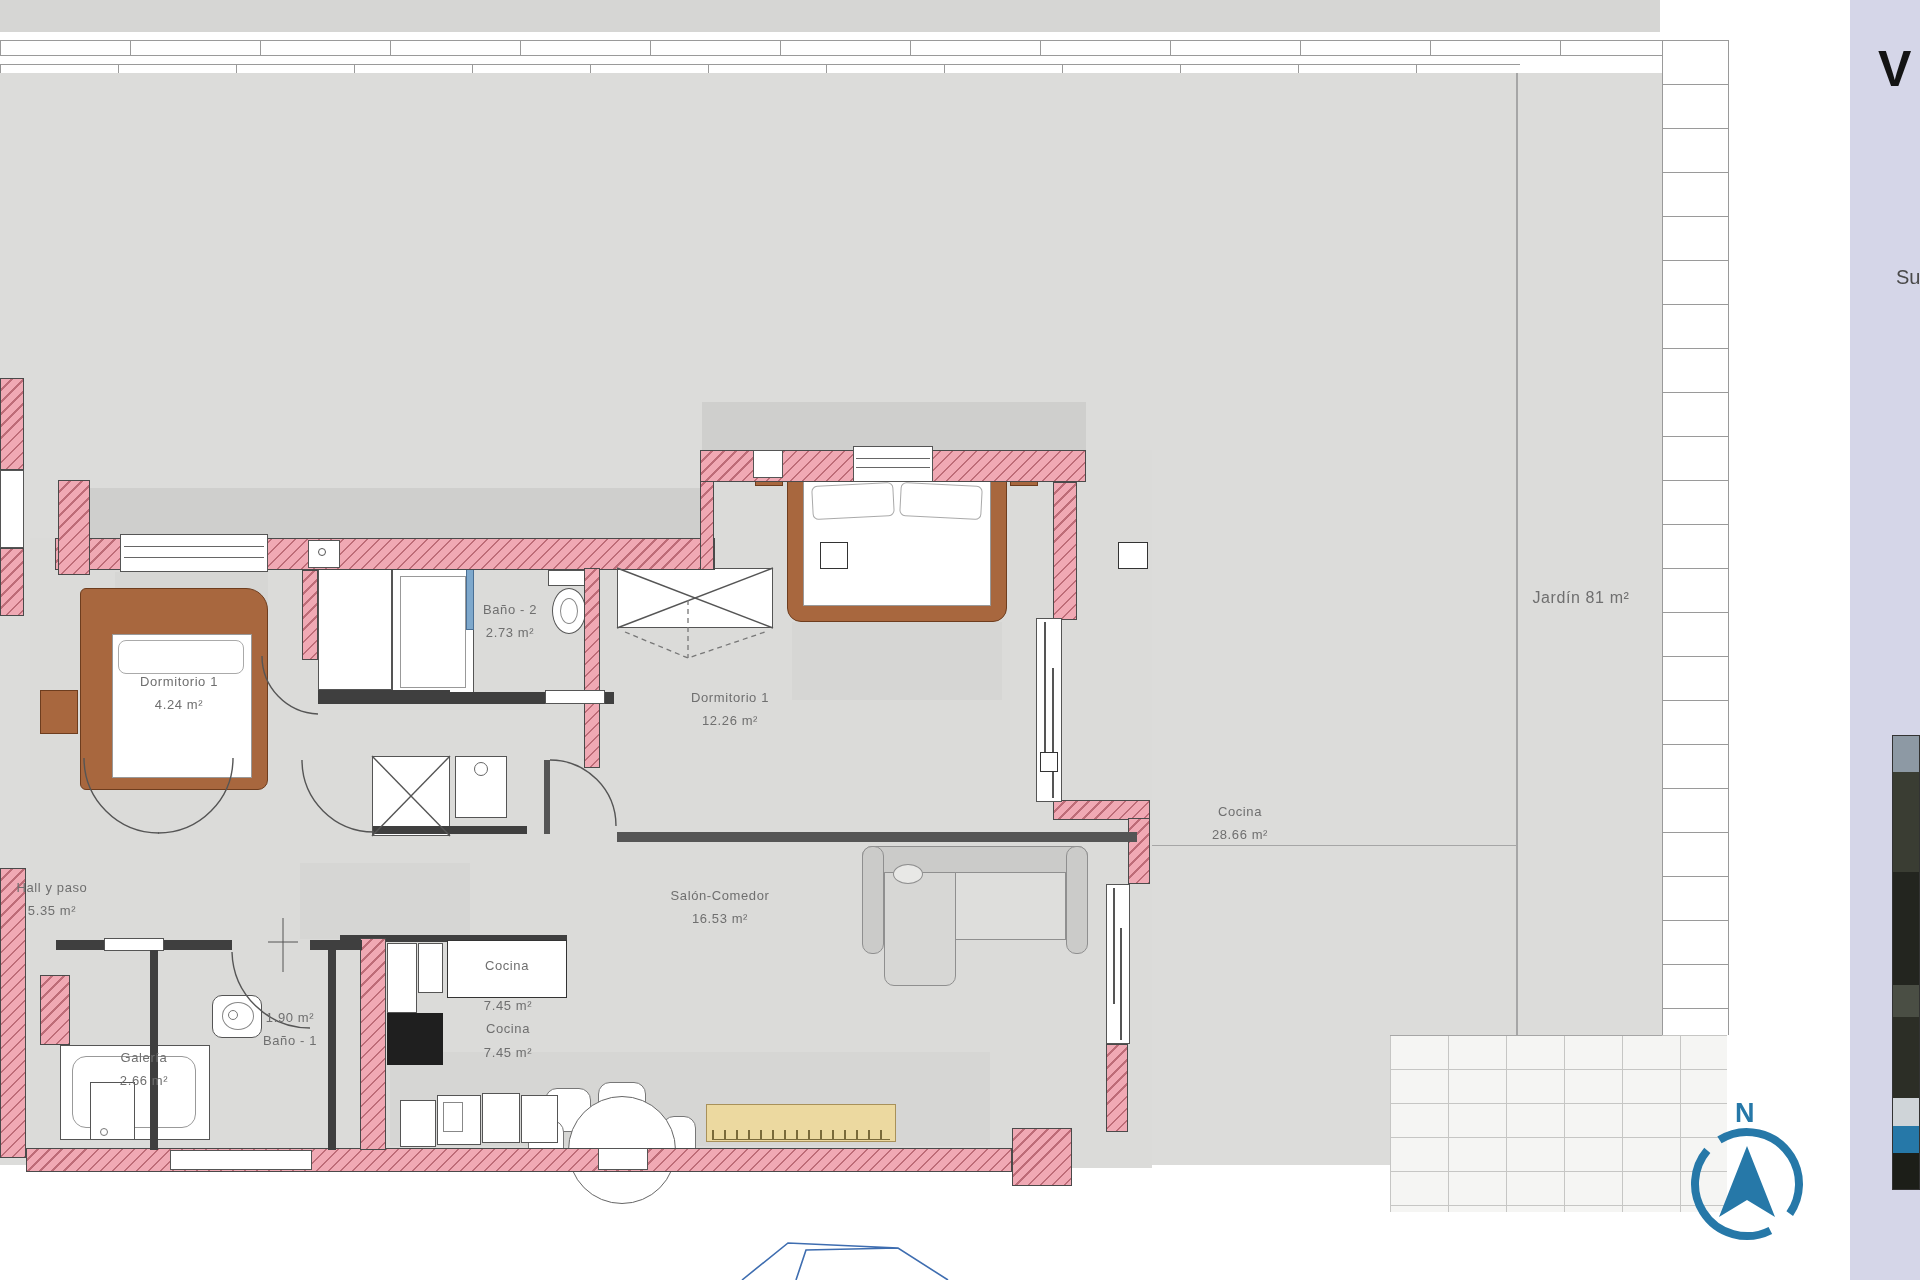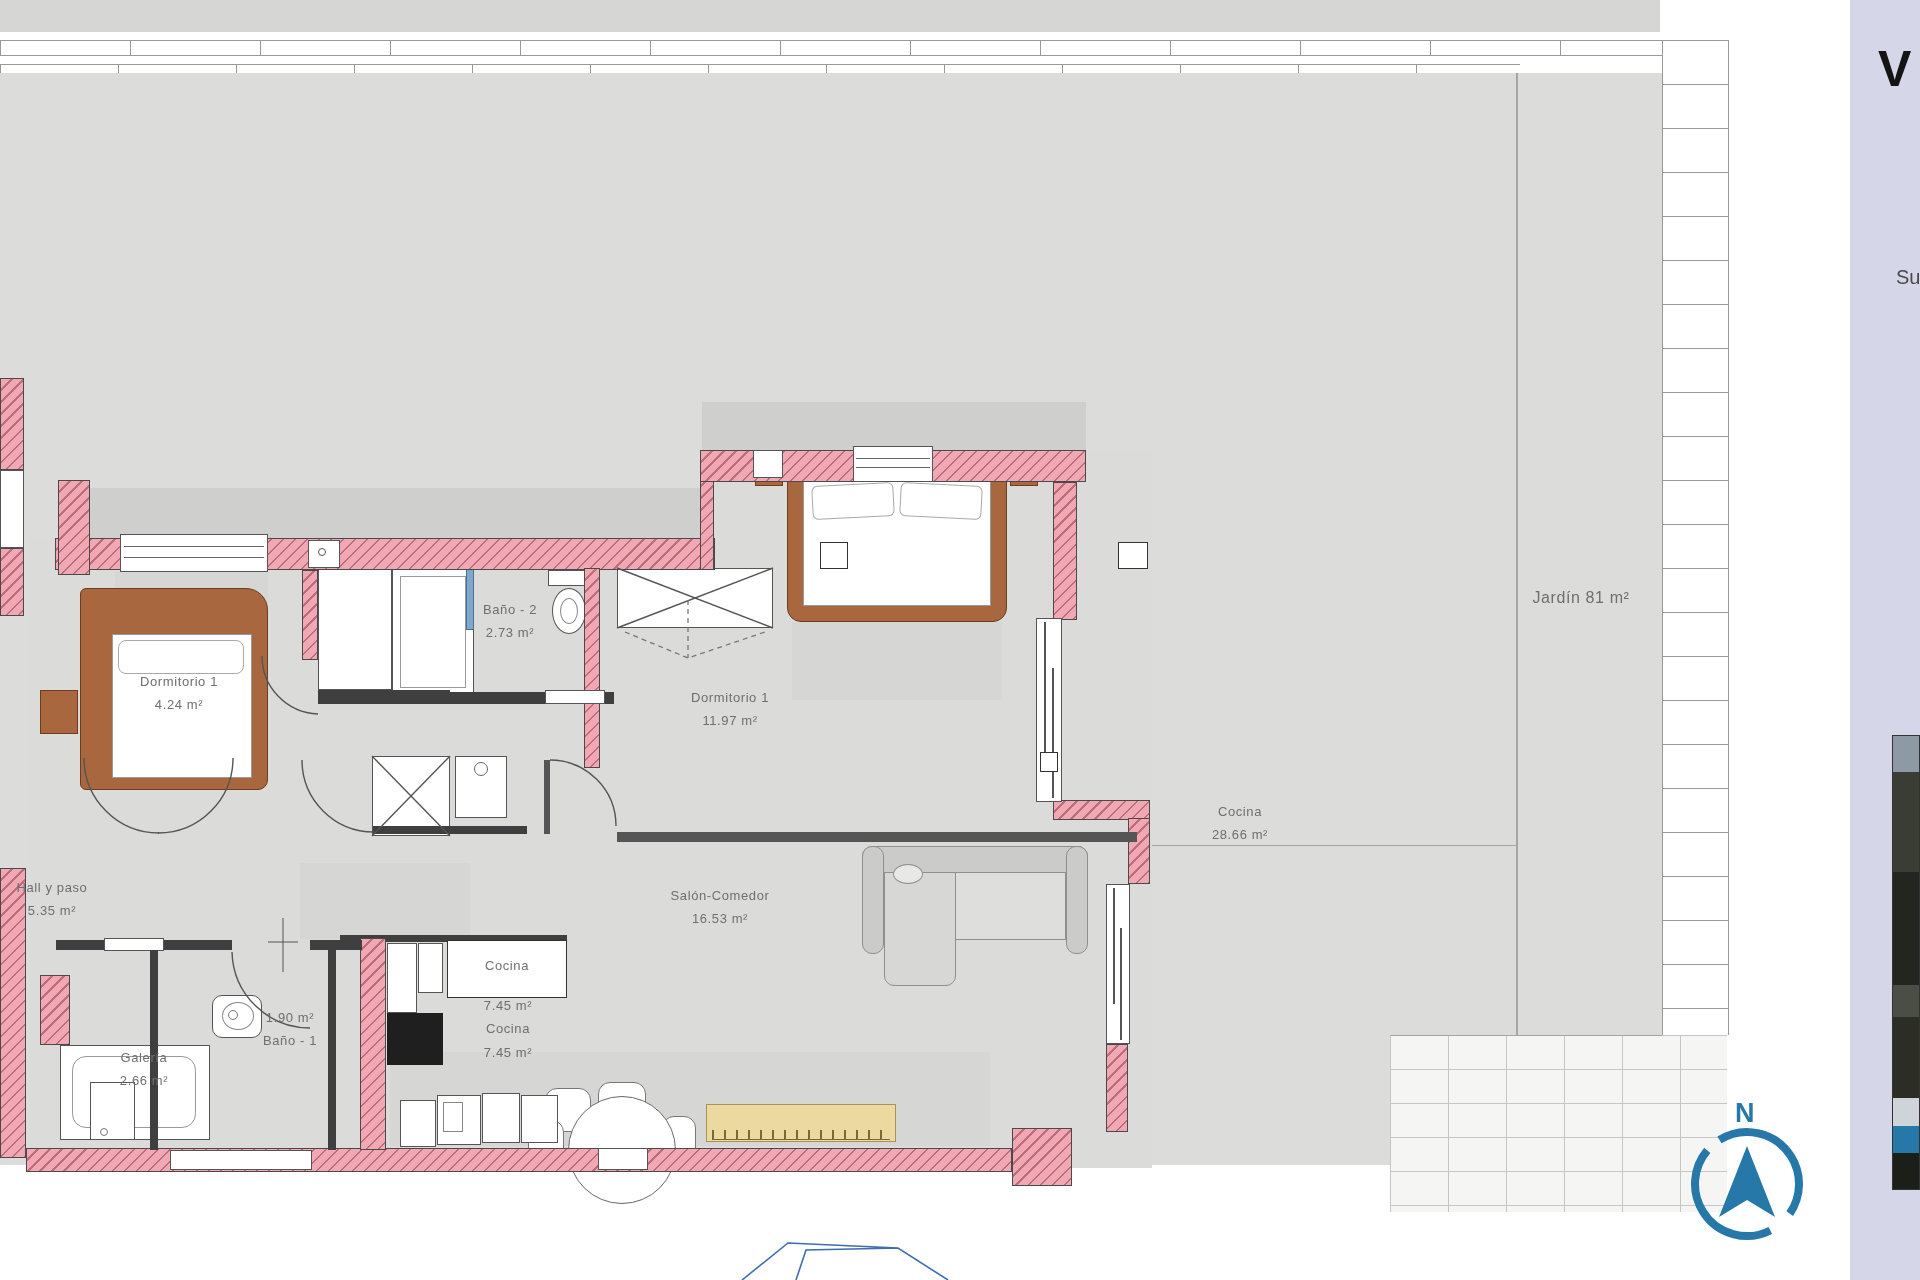--- a/index.html
+++ b/index.html
@@ -193,21 +193,21 @@
   <div class="lbl" style="left:118px;top:670px;width:122px">
     <div>Dormitorio 1</div>
     <div>4.24 m²</div>
   </div>
   <div class="lbl" style="left:462px;top:598px;width:96px">
     <div>Baño - 2</div>
     <div>2.73 m²</div>
   </div>
   <div class="lbl" style="left:650px;top:686px;width:160px">
     <div>Dormitorio 1</div>
-    <div>11.97 m²</div>
+    <div>12.26 m²</div>
   </div>
   <div class="lbl" style="left:-10px;top:876px;width:124px">
     <div>Hall y paso</div>
     <div>5.35 m²</div>
   </div>
   <div class="lbl" style="left:98px;top:1046px;width:92px">
     <div>Galería</div>
     <div>2.66 m²</div>
   </div>
   <div class="lbl" style="left:242px;top:1006px;width:96px">

